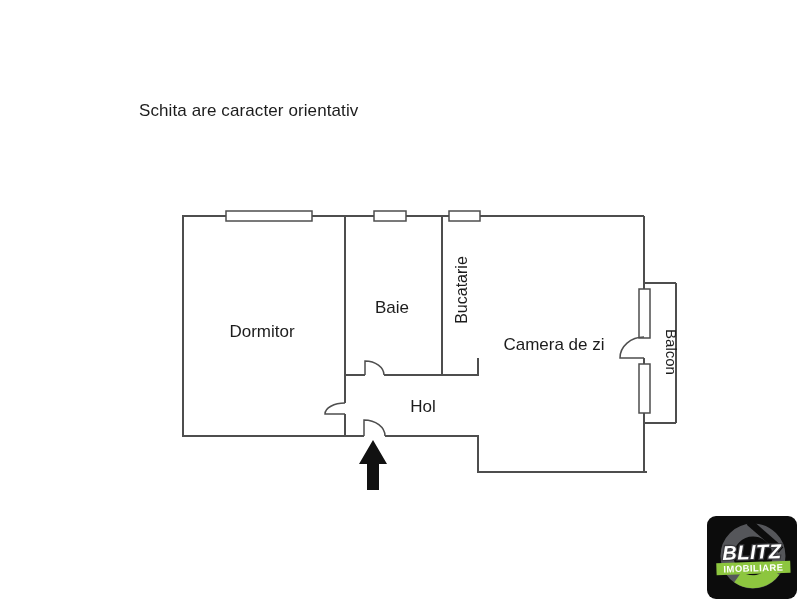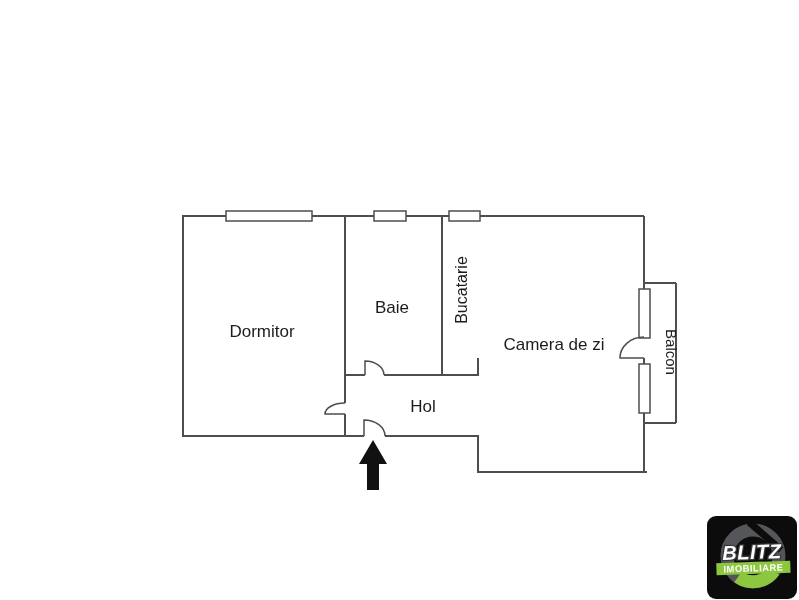--- a/index.html
+++ b/index.html
@@ -9,20 +9,21 @@
   .disclaimer{position:absolute;left:139px;top:101px;font-size:17px;color:#1c1c1c;
               letter-spacing:0.1px;}
   svg{position:absolute;left:0;top:0;}
   .plan-label{font-family:"Liberation Sans",sans-serif;fill:#1c1c1c;}
 </style>
 </head>
 <body>
 
 <div class="canvas">
 
+  <div class="disclaimer">Schita are caracter orientativ</div>
 
   <svg width="799" height="600" viewBox="0 0 799 600">
 
     <g stroke="#4e4e4e" stroke-width="2" fill="none" shape-rendering="crispEdges">
 
       <line x1="183" y1="216" x2="644" y2="216"></line>
       <line x1="183" y1="215" x2="183" y2="437"></line>
       <line x1="182" y1="436" x2="364" y2="436"></line>
       <line x1="385" y1="436" x2="479" y2="436"></line>
       <line x1="478" y1="436" x2="478" y2="472"></line>

